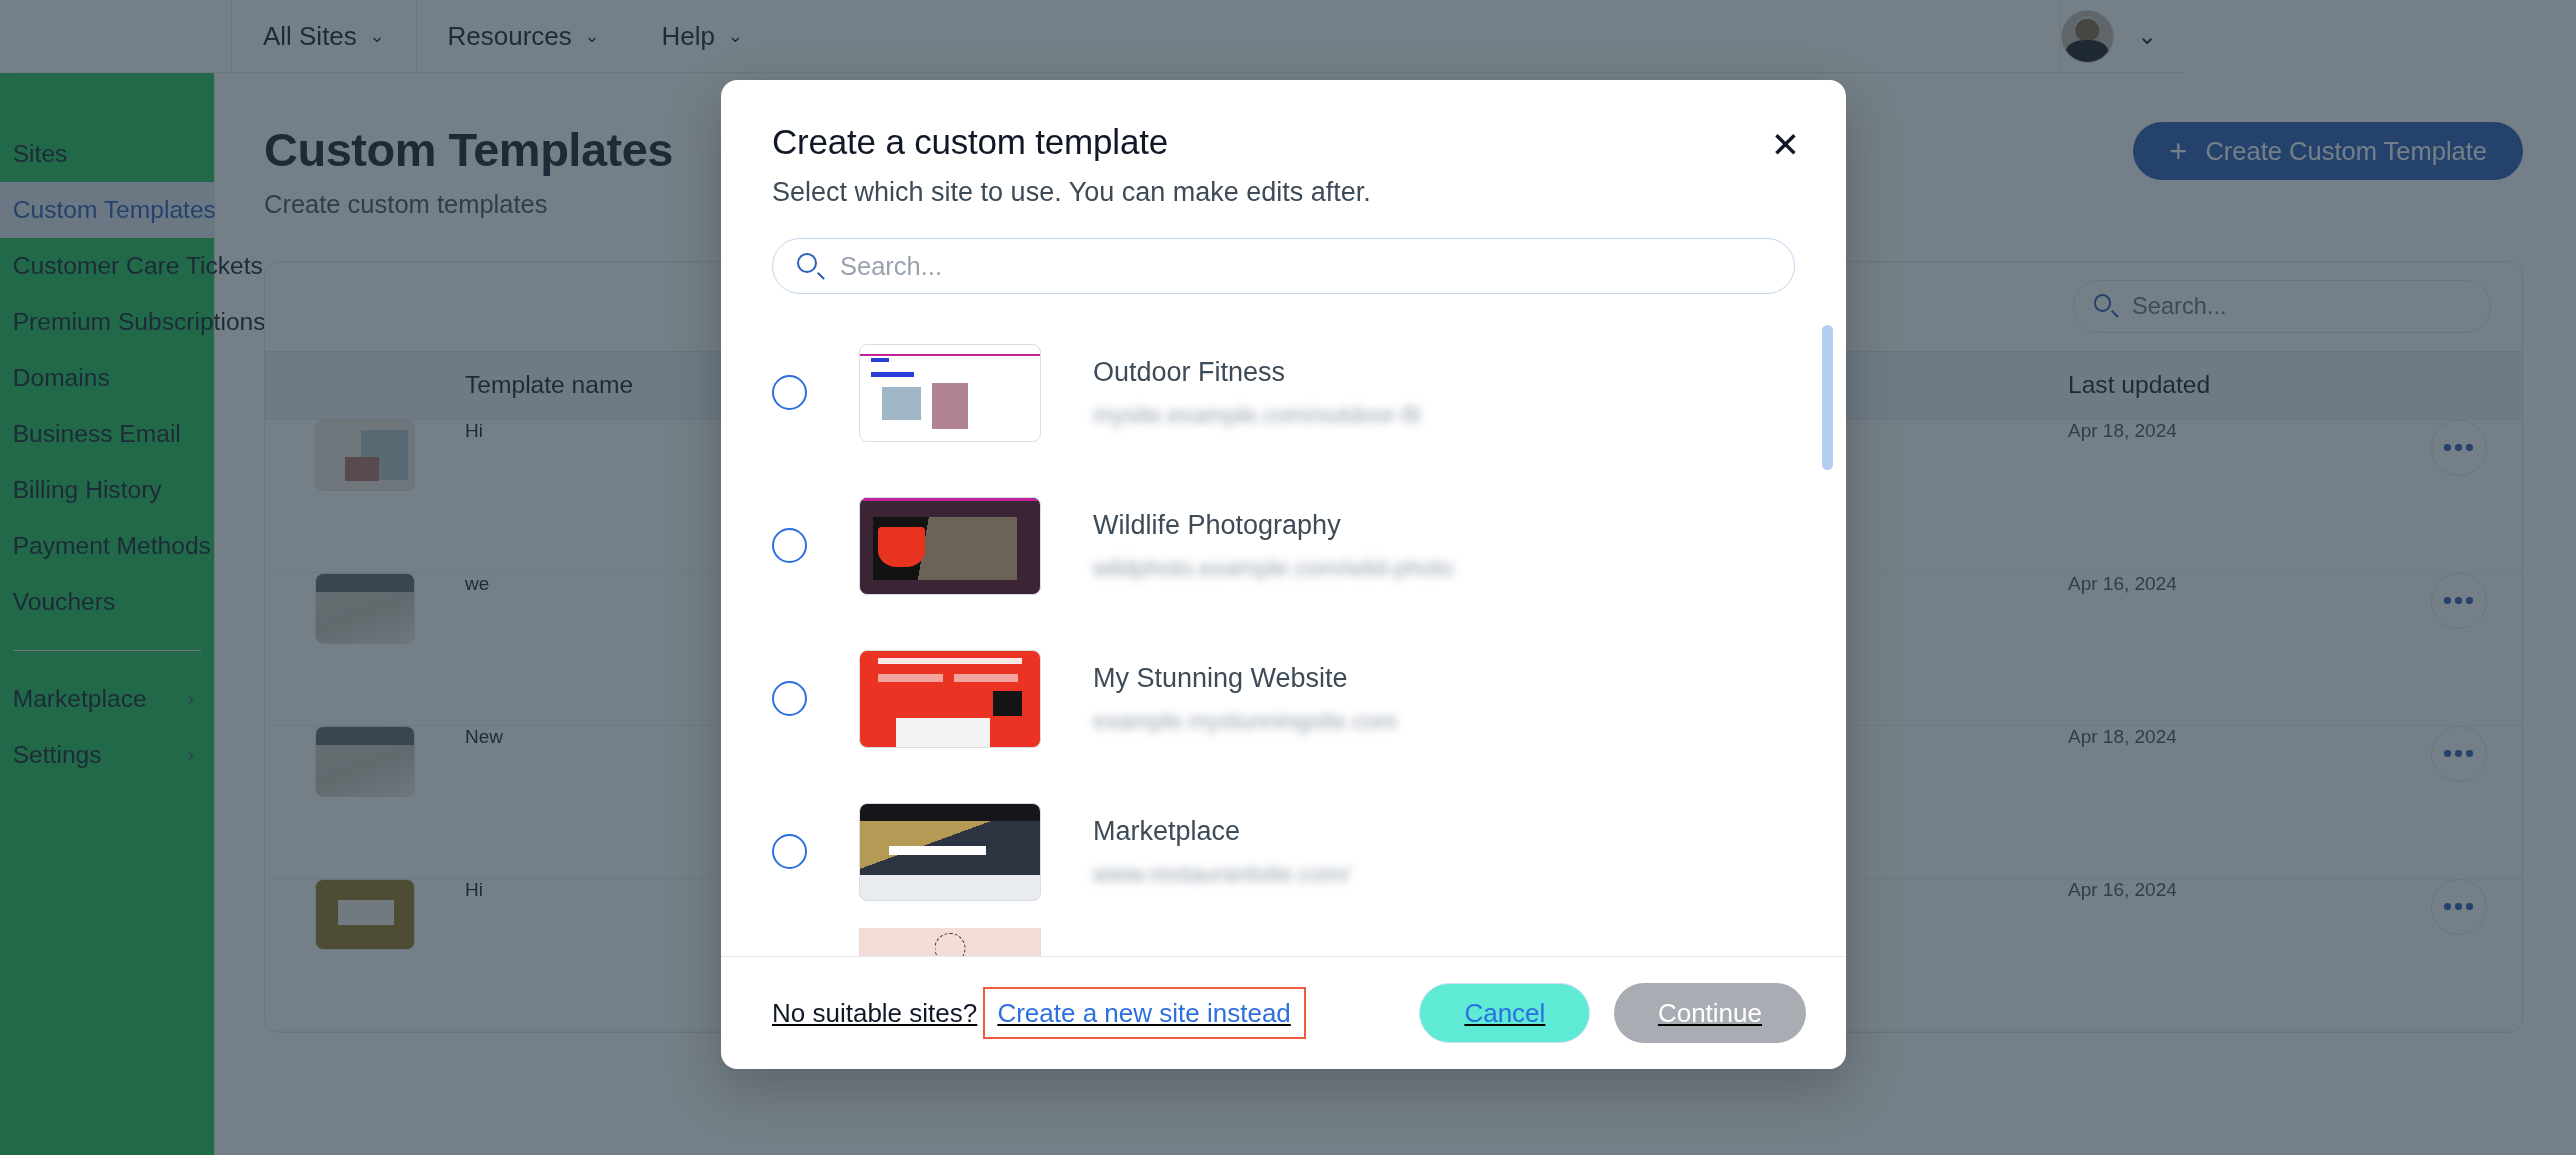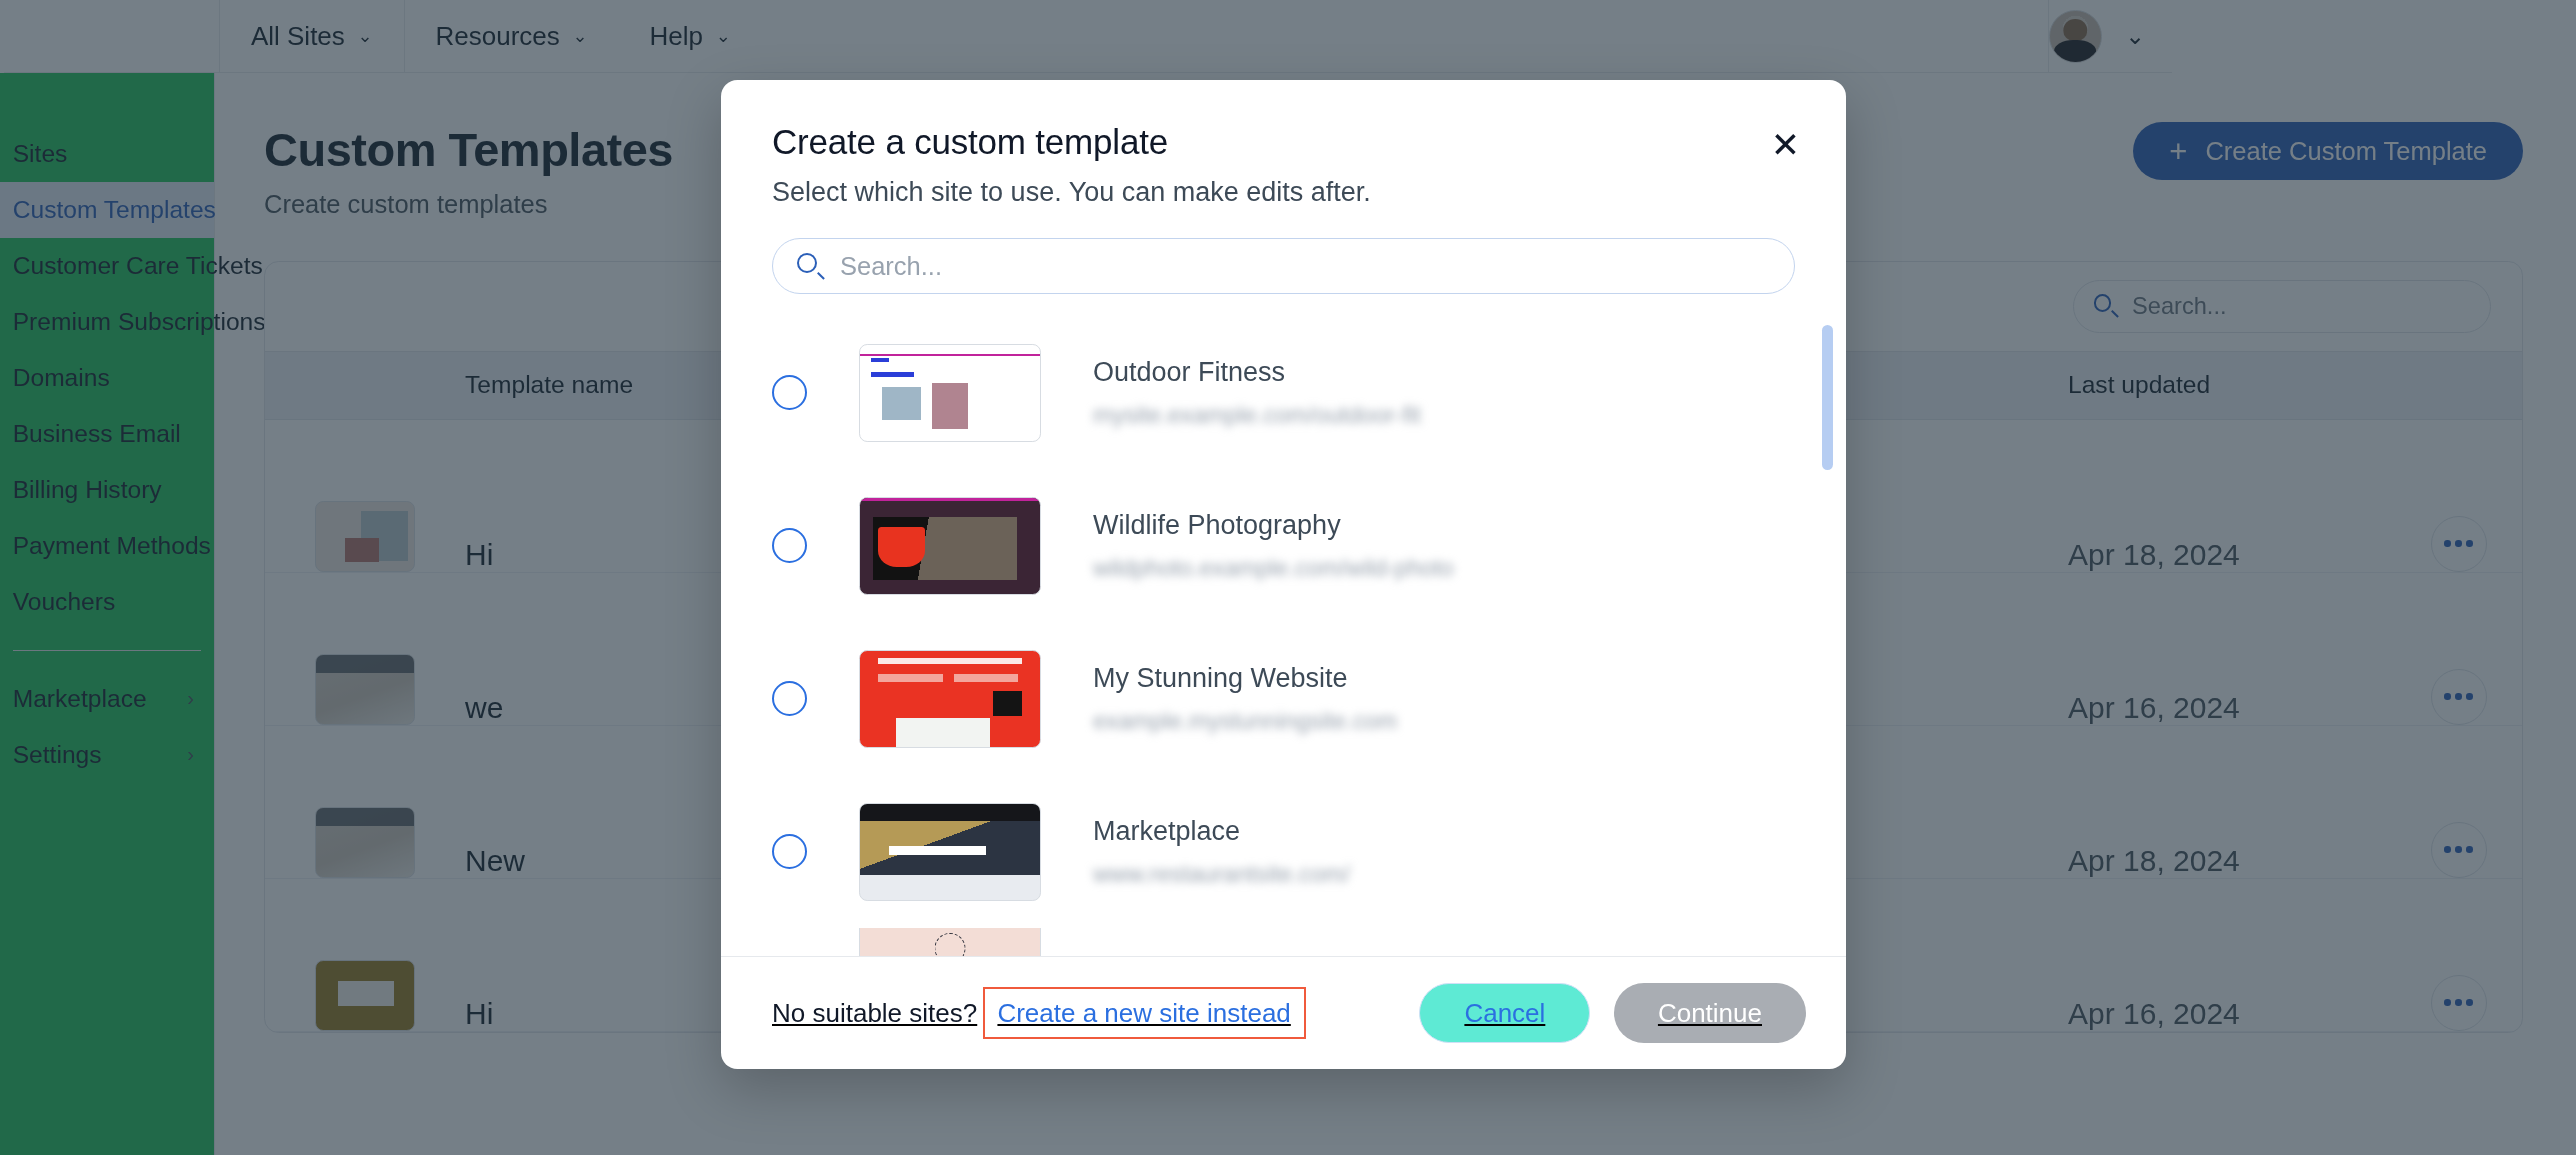--- a/index.html
+++ b/index.html
@@ -9,21 +9,21 @@
     font-family: "Liberation Sans", sans-serif;
     background: #ffffff;
   }
 
   #root { position: relative; width: 2576px; height: 1156px; }
 
   
   .bg-app { position: absolute; inset: 0; background: #ffffff; }
 
   .topbar {
-    position: absolute; left: 4px; top: 0; width: 2168px; height: 73px;
+    position: absolute; left: 16px; top: 0; width: 2168px; height: 73px;
     background: #ffffff; border-bottom: 0.9px solid #e6e9ed;
     display: flex; align-items: center;
   }
   .topbar-div { width: 0.9px; height: 73px; background: #e6e9ed; }
   .logo-slot { width: 215px; height: 73px; }
   .nav-item {
     height: 73px; display: flex; align-items: center; gap: 12.7px;
     padding: 0 31px; font-size: 26px; color: #17232e; white-space: nowrap;
   }
   .nav-item .chev { font-size: 18px; color: #17232e; line-height: 1; }
@@ -91,22 +91,22 @@
   .table-head {
     display: flex; align-items: center; height: 69px; background: #eef2f7;
     border-top: 0.9px solid #e1e5ea; border-bottom: 0.9px solid #dfe4ea;
     font-size: 24.6px; color: #17232e;
   }
   .th-thumb { width: 200px; }
   .th-name { flex: 1 1 auto; }
   .th-updated { width: 327px; }
   .th-actions { width: 127px; }
   .t-row {
-    display: flex; align-items: flex-end; height: 153px;
-    border-bottom: 0.9px solid #eceff3; font-size: 30px; color: #17232e;
+    display: flex; align-items: flex-start; height: 153px;
+    border-bottom: 0.9px solid #eceff3; font-size: 19px; color: #17232e;
   }
   .t-thumb-cell { width: 200px; display: flex; justify-content: center; }
   .t-thumb {
     width: 100px; height: 71px; border-radius: 8.2px; border: 0.9px solid #dadfe5;
     overflow: hidden; position: relative;
   }
   .t-name { flex: 1 1 auto; }
   .t-updated { width: 327px; color: #49545e; }
   .t-actions { width: 127px; display: flex; justify-content: center; }
   .kebab {

